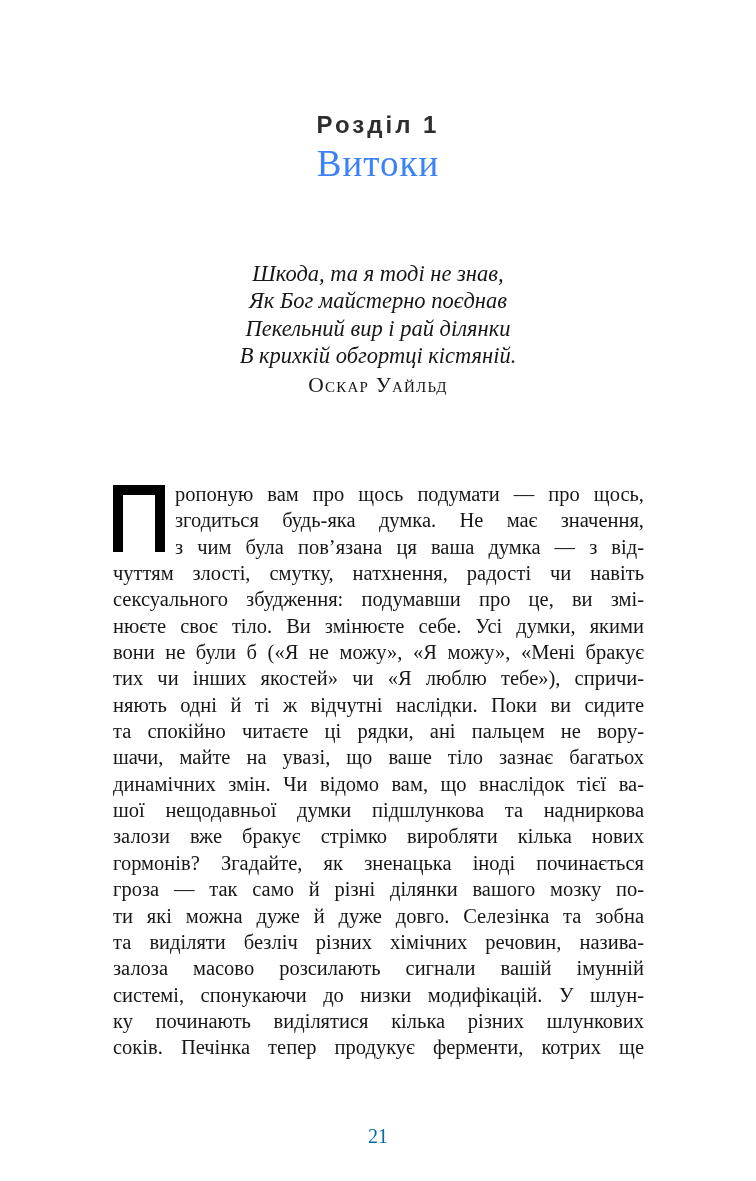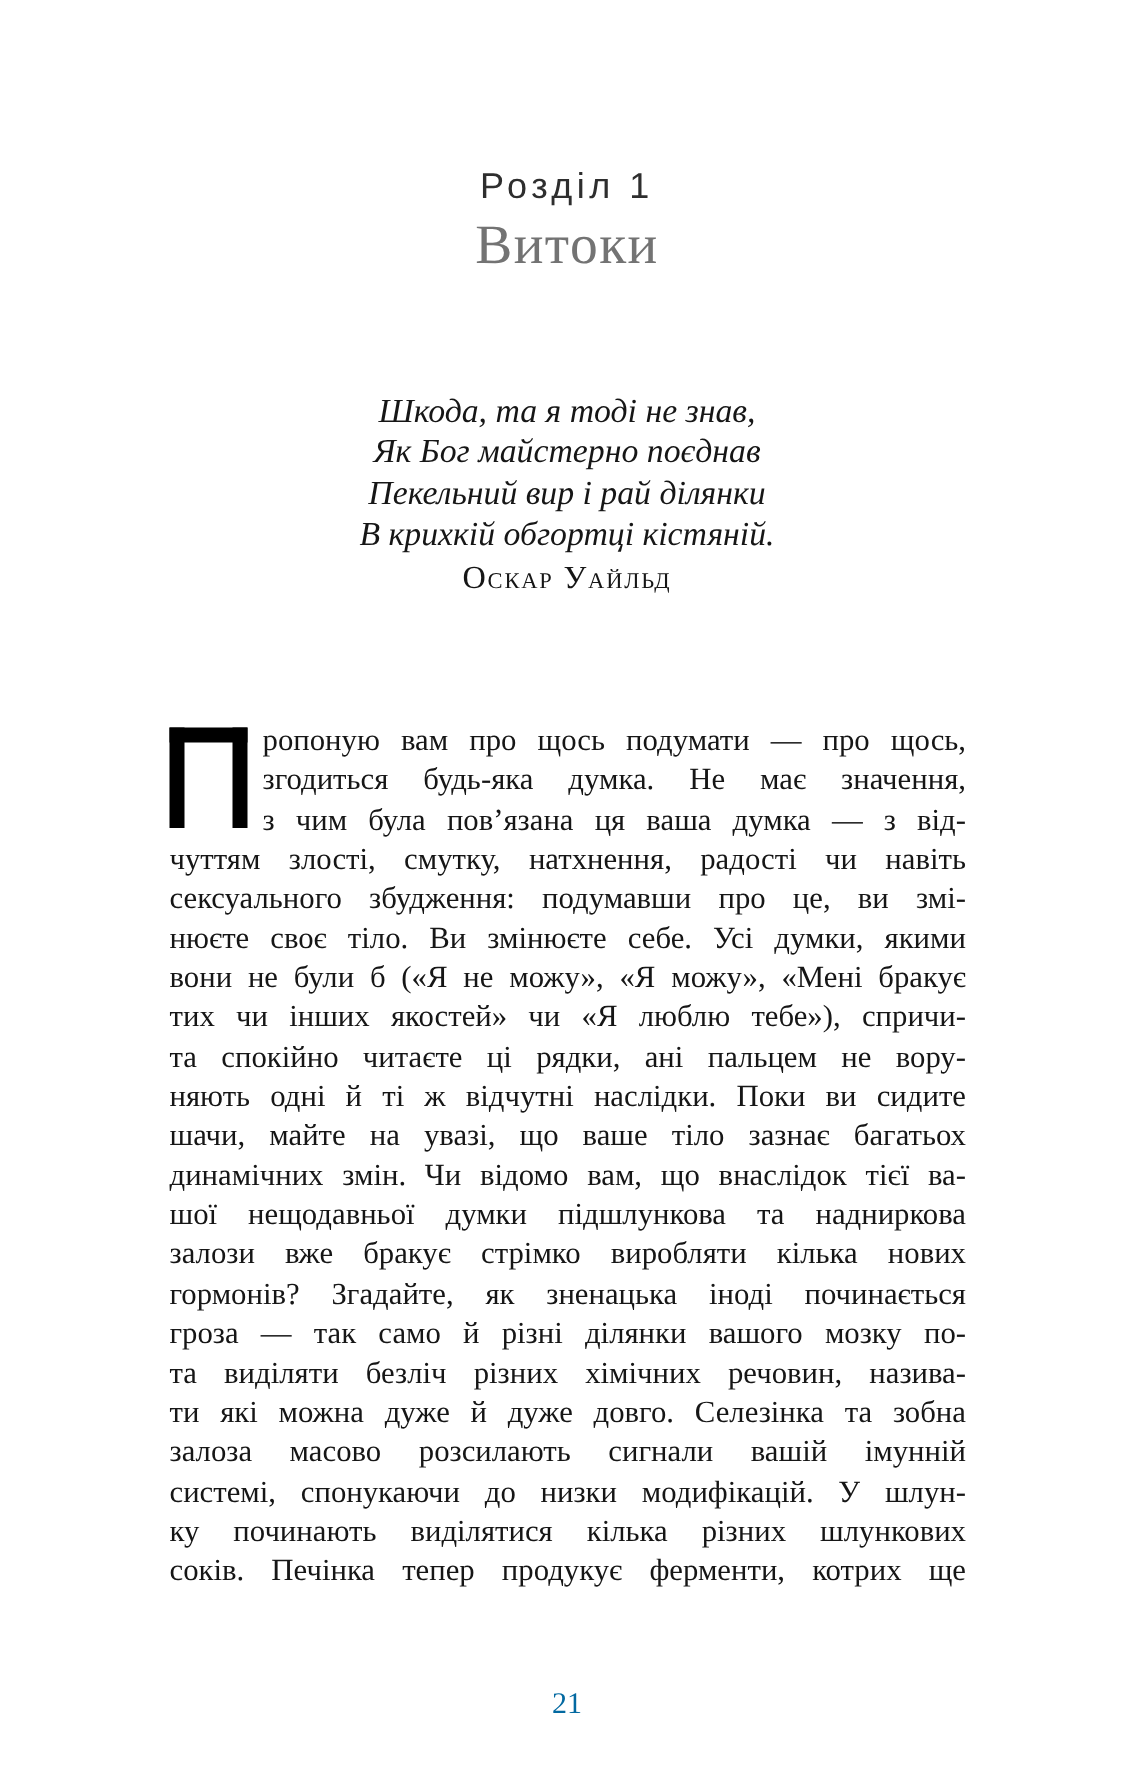--- a/index.html
+++ b/index.html
@@ -20,31 +20,31 @@
   
   .chapter-head {
     position: absolute;
     top: 110px;
     left: 0;
     width: 100%;
     text-align: center;
   }
   .chapter-label {
     font-family: "Liberation Sans", sans-serif;
-    font-weight: 400;
+    font-weight: 700;
     font-size: 24px;
     letter-spacing: 3px;
     color: #2e2e2e;
     line-height: 30px;
   }
   .chapter-title {
     font-family: "Liberation Serif", serif;
     font-size: 37px;
     letter-spacing: 1px;
-    color: #737373;
+    color: #3b82f6;
     line-height: 44px;
     margin-top: 2px;
   }
 
   
   .epigraph {
     position: absolute;
     top: 260px;
     left: 0;
     width: 100%;
@@ -147,40 +147,40 @@
         <div class="body-line">чуттям злості, смутку, натхнення, радості чи навіть</div>
 
         <div class="body-line">сексуального збудження: подумавши про це, ви змі-</div>
 
         <div class="body-line">нюєте своє тіло. Ви змінюєте себе. Усі думки, якими</div>
 
         <div class="body-line">вони не були б («Я не можу», «Я можу», «Мені бракує</div>
 
         <div class="body-line">тих чи інших якостей» чи «Я люблю тебе»), спричи-</div>
 
+        <div class="body-line">няють одні й ті ж відчутні наслідки. Поки ви сидите</div>
+
         <div class="body-line">та спокійно читаєте ці рядки, ані пальцем не вору-</div>
-
-        <div class="body-line">няють одні й ті ж відчутні наслідки. Поки ви сидите</div>
 
         <div class="body-line">шачи, майте на увазі, що ваше тіло зазнає багатьох</div>
 
         <div class="body-line">динамічних змін. Чи відомо вам, що внаслідок тієї ва-</div>
 
         <div class="body-line">шої нещодавньої думки підшлункова та надниркова</div>
 
         <div class="body-line">залози вже бракує стрімко виробляти кілька нових</div>
 
         <div class="body-line">гормонів? Згадайте, як зненацька іноді починається</div>
 
         <div class="body-line">гроза — так само й різні ділянки вашого мозку по-</div>
 
 
+        <div class="body-line">ти які можна дуже й дуже довго. Селезінка та зобна</div>
+
         <div class="body-line">та виділяти безліч різних хімічних речовин, назива-</div>
-
-        <div class="body-line">ти які можна дуже й дуже довго. Селезінка та зобна</div>
 
         <div class="body-line">залоза масово розсилають сигнали вашій імунній</div>
 
         <div class="body-line">системі, спонукаючи до низки модифікацій. У шлун-</div>
 
         <div class="body-line">ку починають виділятися кілька різних шлункових</div>
 
         <div class="body-line">соків. Печінка тепер продукує ферменти, котрих ще</div>
       </div>
   </div>

